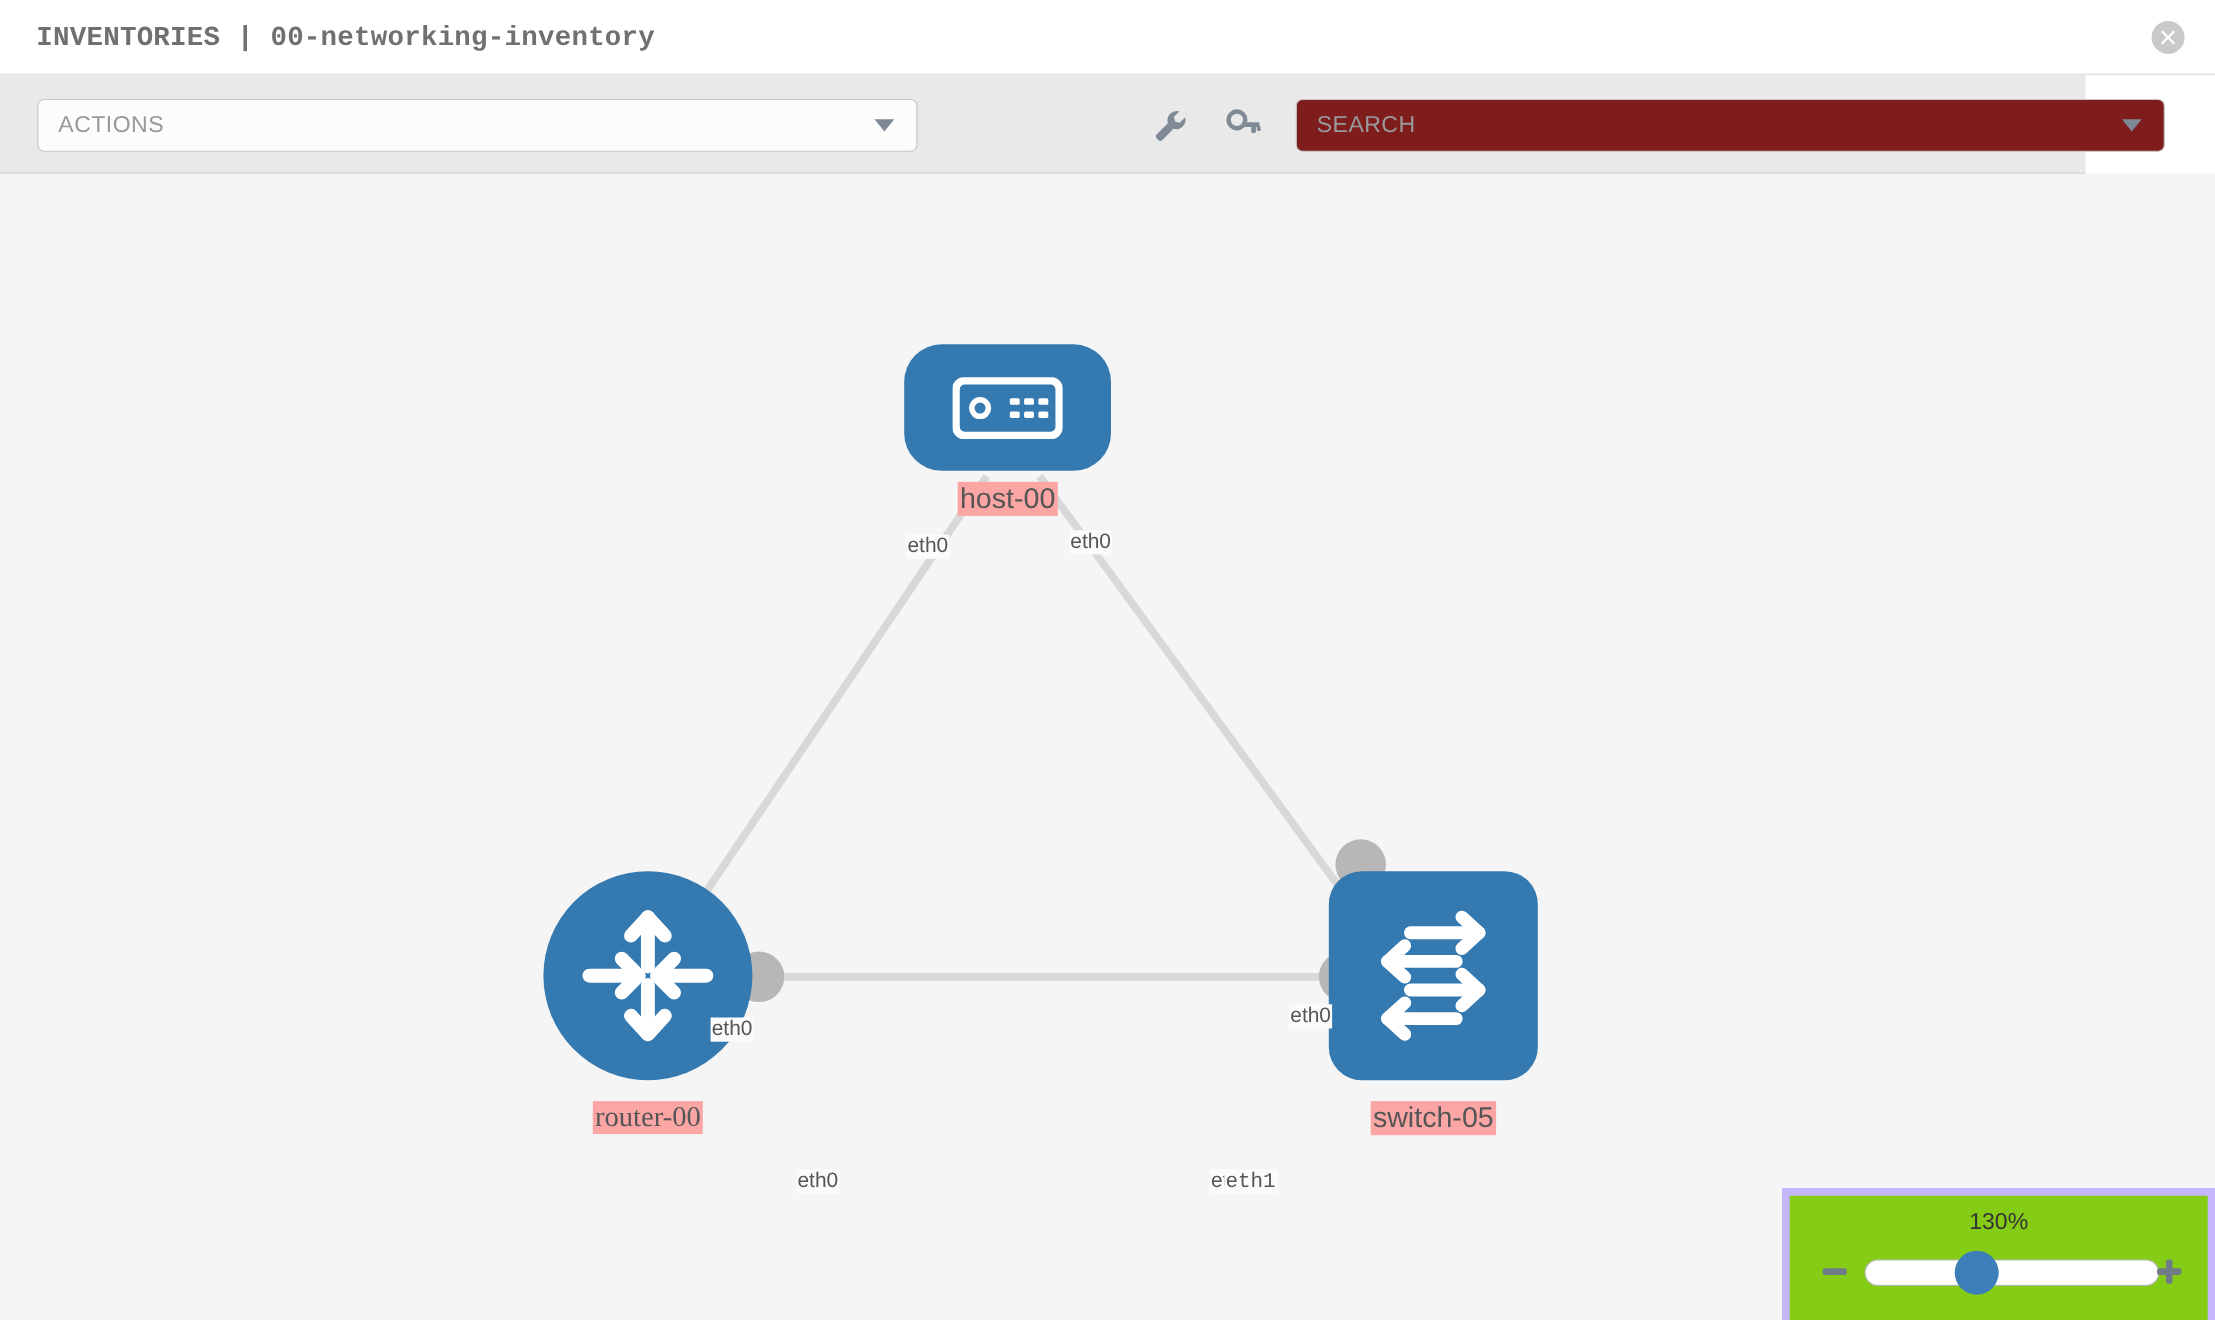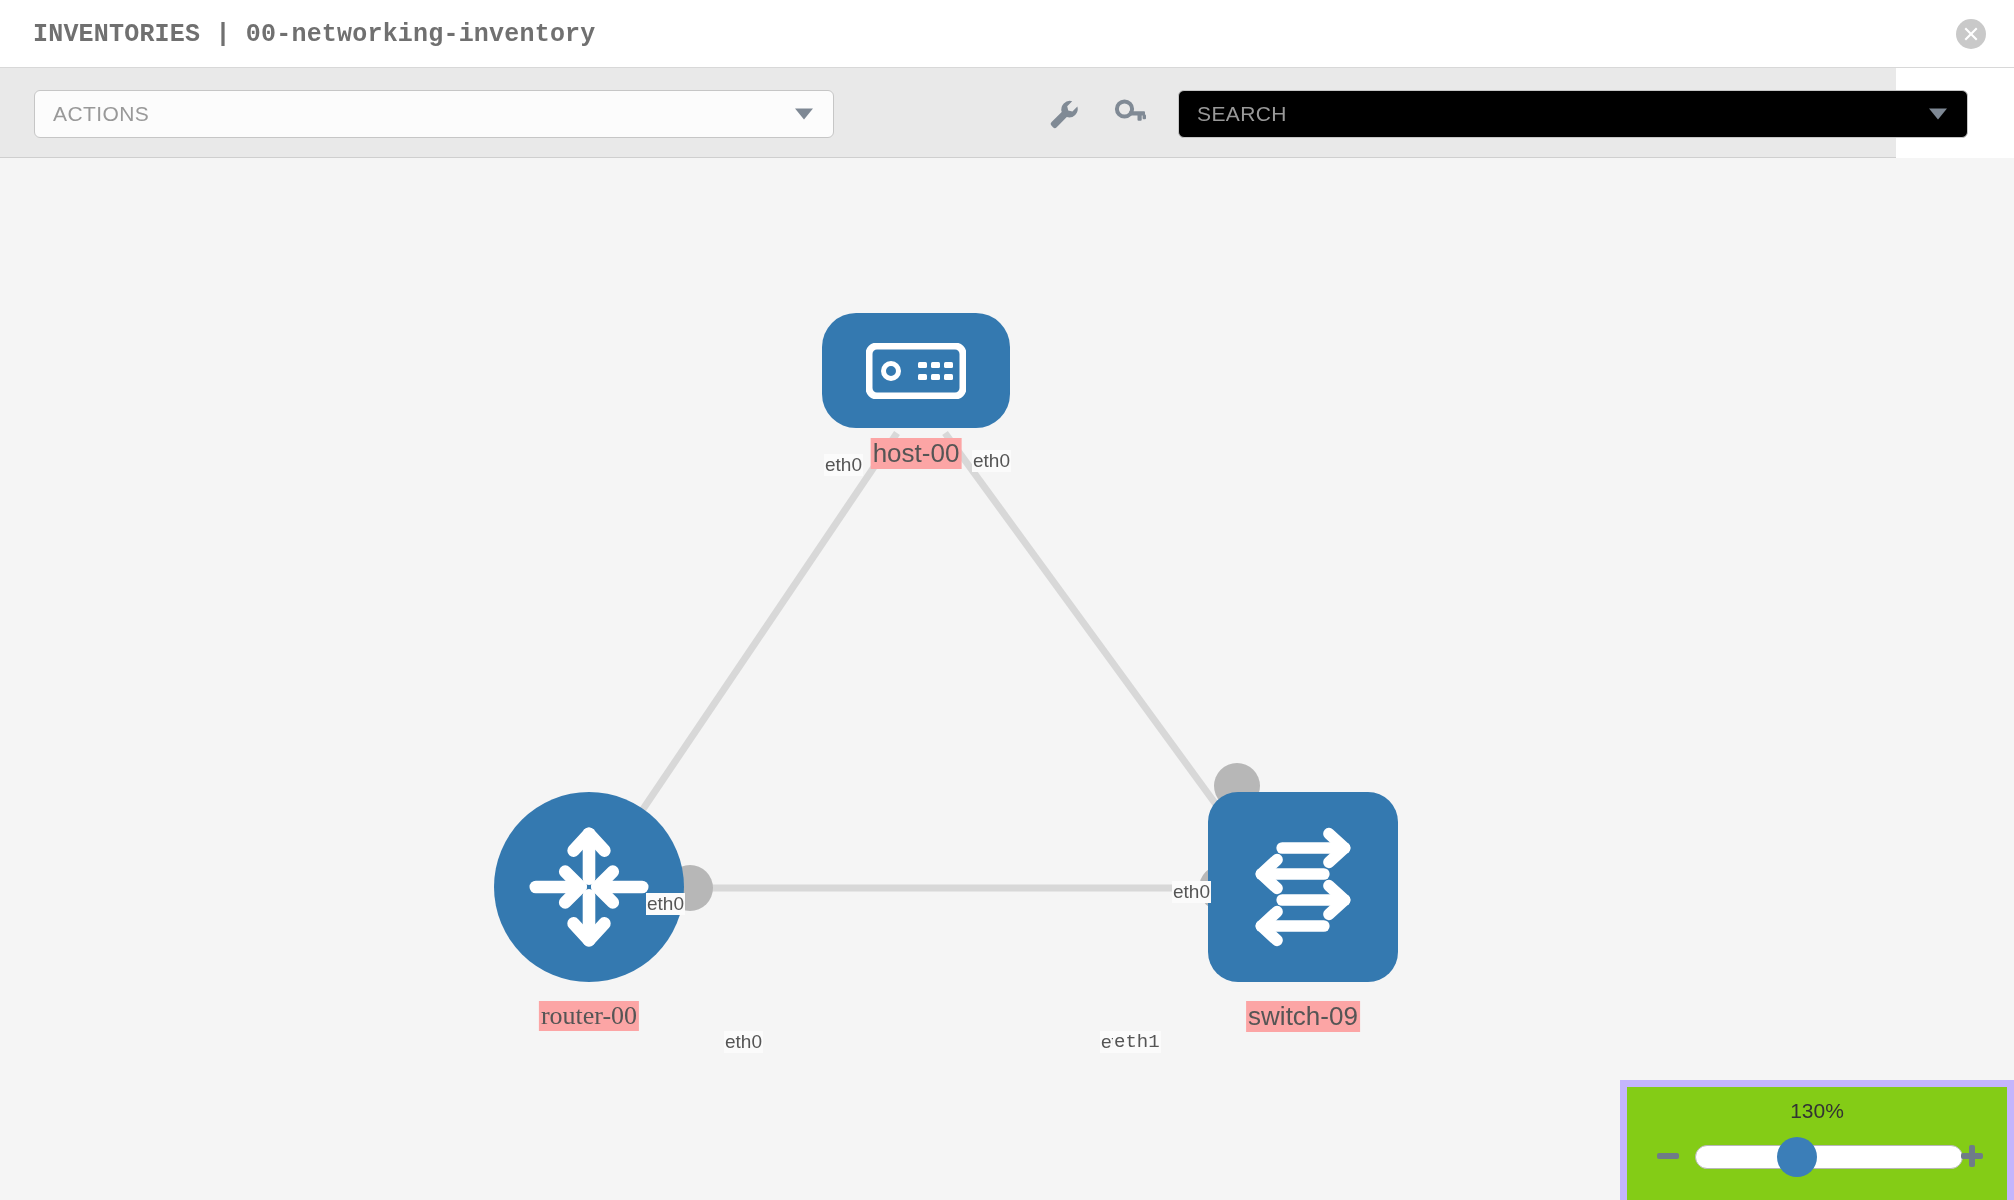--- a/index.html
+++ b/index.html
@@ -102,21 +102,21 @@
   }
   .tool-icon.wrench { left: 1045px; }
   .tool-icon.key    { left: 1112px; }
 
   .search-box {
     position: absolute;
     left: 1178px;
     top: 22px;
     width: 790px;
     height: 48px;
-    background: #000000;
+    background: #7f1d1d;
     border: 1px solid #c6c6c6;
     border-radius: 6px;
     box-sizing: border-box;
     cursor: text;
   }
   .search-box .label {
     position: absolute;
     left: 18px;
     top: 50%;
     transform: translateY(-50%);
@@ -145,20 +145,21 @@
     transform: translateX(-50%);
     padding: 0 2px;
   }
   .edge-label {
     position: absolute;
     font-size: 19px;
     color: #555555;
     background: #fbfbfb;
     white-space: nowrap;
     padding: 0 1px;
+    margin-top: 32px;
   }
 
   
   .zoom-panel {
     position: absolute;
     left: 1620px;
     top: 1080px;
     width: 394px;
     height: 148px;
     background: #84cc16;
@@ -326,21 +327,21 @@
       </g>
 
       <g>
         <rect x="1208" y="634" width="190" height="190" rx="30" ry="30" fill="#3479b0"></rect>
         <use href="#ic-switch" x="1238" y="664" width="130" height="130"></use>
       </g>
     </svg>
 
     <div class="node-label" style="left:916px; top:280px;">host-00</div>
     <div class="node-label" style="left:589px; top:843px;font-family:Liberation Serif, serif;">router-00</div>
-    <div class="node-label" style="left:1303px; top:843px;">switch-09</div>
+    <div class="node-label" style="left:1303px; top:843px;">switch-05</div>
 
     <div class="edge-label" style="left:824px; top:296px;">eth0</div>
     <div class="edge-label" style="left:972px; top:292px;">eth0</div>
     <div class="edge-label" style="left:646px; top:735px;">eth0</div>
     <div class="edge-label" style="left:1172px; top:723px;">eth0</div>
     <div class="edge-label" style="left:724px; top:873px;">eth0</div>
     <div class="edge-label" style="left:1100px; top:873px;">eth0</div>
     <div class="edge-label" style="left:1113px; top:873px;font-family:Liberation Mono, monospace;">eth1</div>
   </div>
 

